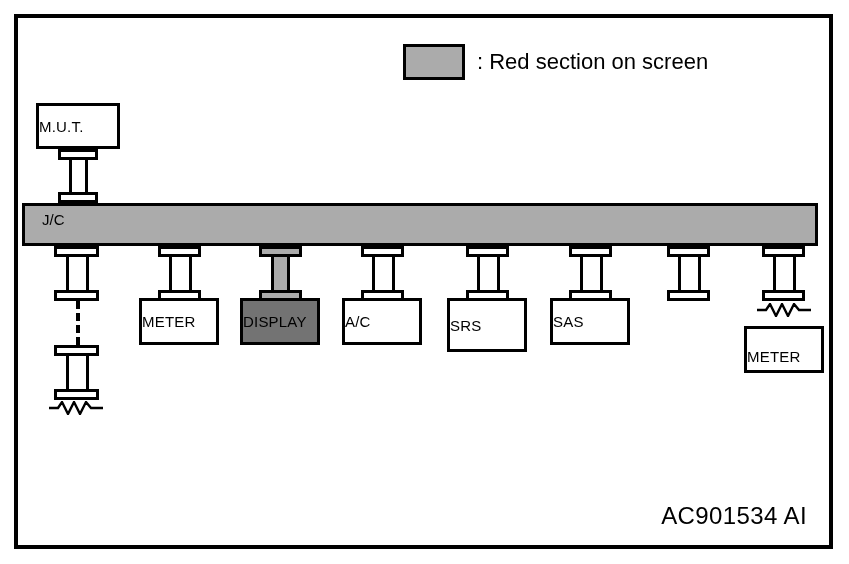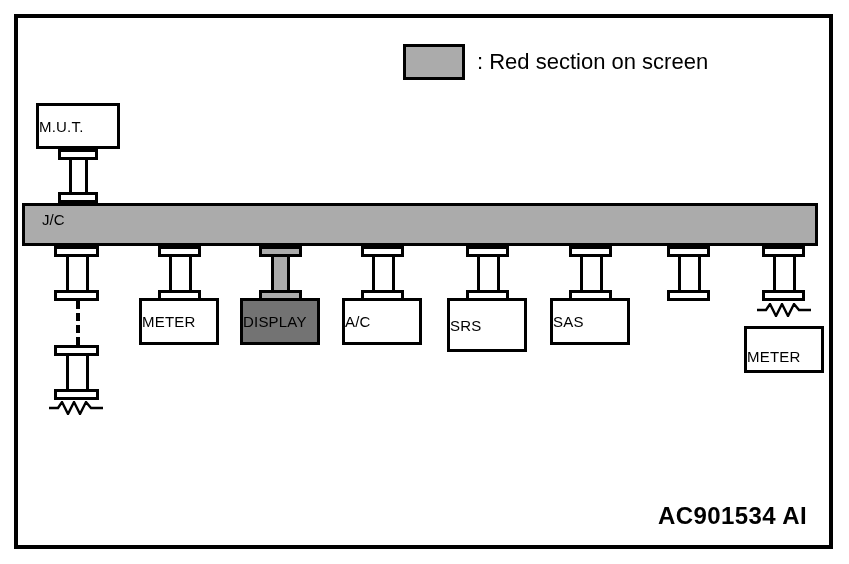--- a/index.html
+++ b/index.html
@@ -46,21 +46,21 @@
   #abs-divider{
     position:absolute;left:76px;top:301px;width:0;height:44px;
     border-left:4px dashed #000;
   }
 
   
   .resistor{position:absolute;}
 
   
   #partno{
-    position:absolute;right:42px;bottom:34px;font-size:24px;font-weight:bold;color:#000;
+    position:absolute;right:42px;bottom:34px;font-size:24px;font-weight:normal;color:#000;
     letter-spacing:.4px;white-space:nowrap;
   }
 </style>
 </head>
 <body>
 
 <div id="canvas">
   <div id="frame"></div>
 
   <div id="legend">

